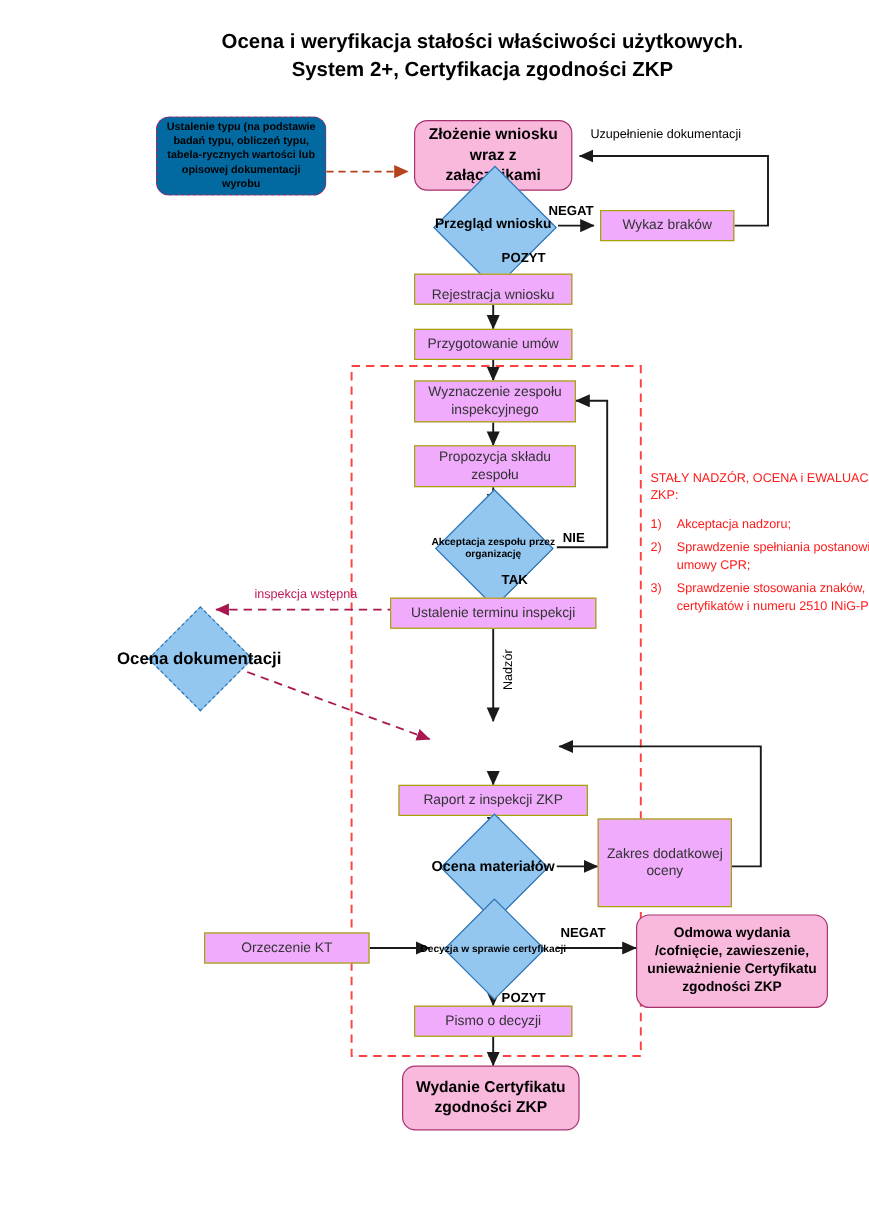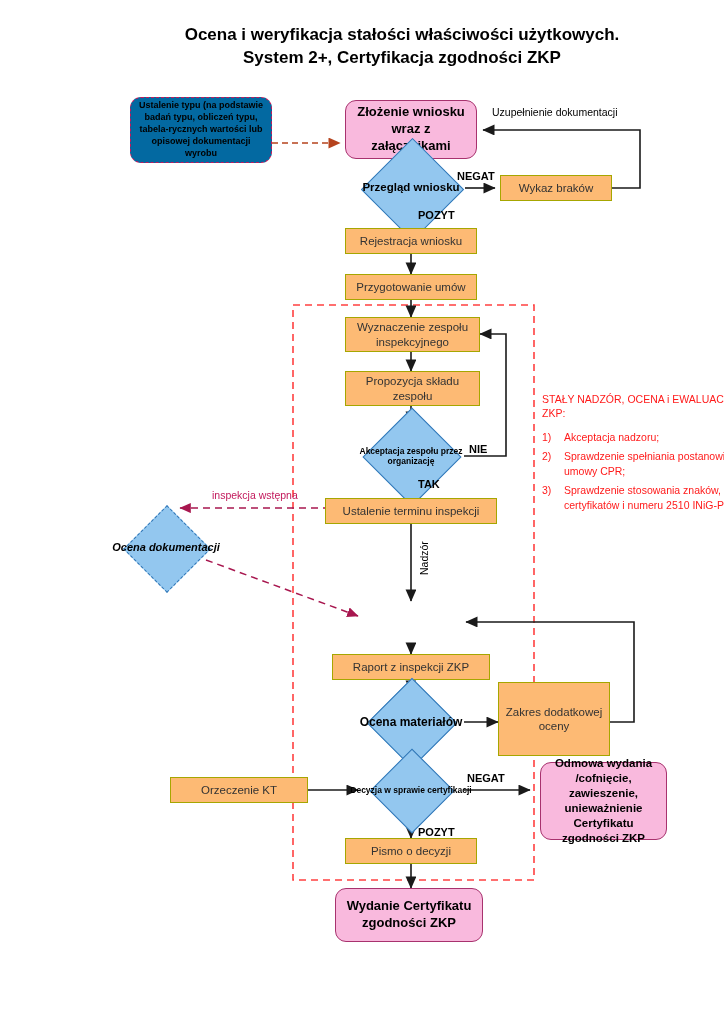--- a/index.html
+++ b/index.html
@@ -9,21 +9,21 @@
   svg.wires{position:absolute;left:0;top:0;width:724px;height:1024px;overflow:visible;}
 
   .title{position:absolute;left:0;top:24px;width:724px;text-align:center;
          font-size:17px;font-weight:bold;color:#000;line-height:1.35;}
 
   .node{position:absolute;box-sizing:border-box;display:flex;
         align-items:center;justify-content:center;text-align:center;}
   .node span{display:block;width:100%;padding:0 4px;}
 
   
-  .rect-y{background:#fdba74;border:1.3px solid #a6a600;color:#333;
+  .rect-y{background:#f0abfc;border:1.3px solid #a6a600;color:#333;
           font-size:11.5px;line-height:1.25;}
   
   .term-p{background:#f9b9dd;border:1.6px solid #a8326e;border-radius:11px;
           color:#000;font-weight:bold;font-size:13px;line-height:1.3;}
   
   .note-d{background:#0369a1;border:1.6px dashed #c2185b;border-radius:11px;
           color:#000;font-weight:bold;font-size:9px;line-height:1.32;}
 
   
   .dia{position:absolute;}
@@ -135,21 +135,21 @@
     <div class="shape" style="width:71px;height:71px;left:17.5px;top:-17.5px;"></div>
     <div class="lbl" style="font-size:11.5px;justify-content:center;">
       <span>Przegląd wniosku</span>
     </div>
   </div>
 
   <div class="node rect-y" style="left:460px;top:175px;width:112px;height:26px;">
     <span>Wykaz braków</span>
   </div>
 
-  <div class="node rect-y" style="left:305px;top:228px;width:132px;height:26px;">
+  <div class="node rect-y" style="left:305px;top:228px;width:132px;height:26px;align-items:flex-end;">
     <span>Rejestracja wniosku</span>
   </div>
 
   <div class="node rect-y" style="left:305px;top:274px;width:132px;height:26px;">
     <span>Przygotowanie umów</span>
   </div>
 
   <div class="node rect-y" style="left:305px;top:371px;width:135px;height:35px;">
     <span>Propozycja składu zespołu</span>
   </div>
@@ -164,21 +164,21 @@
       <span>Akceptacja zespołu przez organizację</span>
     </div>
   </div>
 
   <div class="node rect-y" style="left:285px;top:498px;width:172px;height:26px;">
     <span>Ustalenie terminu inspekcji</span>
   </div>
 
   <div class="dia dashed" style="left:52px;top:520px;width:148px;height:56px;">
     <div class="shape" style="width:60px;height:60px;left:44px;top:-2px;"></div>
-    <div class="lbl" style="font-size:11px;font-style:italic;">
+    <div class="lbl" style="font-size:14px;">
       <span>Ocena dokumentacji</span>
     </div>
   </div>
 
 
   <div class="node rect-y" style="left:292px;top:654px;width:158px;height:26px;">
     <span>Raport z inspekcji ZKP</span>
   </div>
 
   <div class="dia" style="left:307px;top:692px;width:128px;height:60px;">
@@ -196,21 +196,21 @@
     <span>Orzeczenie KT</span>
   </div>
 
   <div class="dia" style="left:307px;top:766px;width:128px;height:48px;">
     <div class="shape" style="width:58px;height:58px;left:35px;top:-5px;"></div>
     <div class="lbl" style="font-size:8.5px;">
       <span>Decyzja w sprawie certyfikacji</span>
     </div>
   </div>
 
-  <div class="node term-p" style="left:500px;top:762px;width:127px;height:78px;font-size:11.5px;text-align:center;">
+  <div class="node term-p" style="left:490px;top:762px;width:160px;height:78px;font-size:11.5px;text-align:center;">
     <span>Odmowa wydania /cofnięcie, zawieszenie, unieważnienie Certyfikatu zgodności ZKP</span>
   </div>
 
   <div class="node rect-y" style="left:305px;top:838px;width:132px;height:26px;">
     <span>Pismo o decyzji</span>
   </div>
 
   <div class="node term-p" style="left:295px;top:888px;width:148px;height:54px;">
     <span>Wydanie Certyfikatu zgodności ZKP</span>
   </div>

